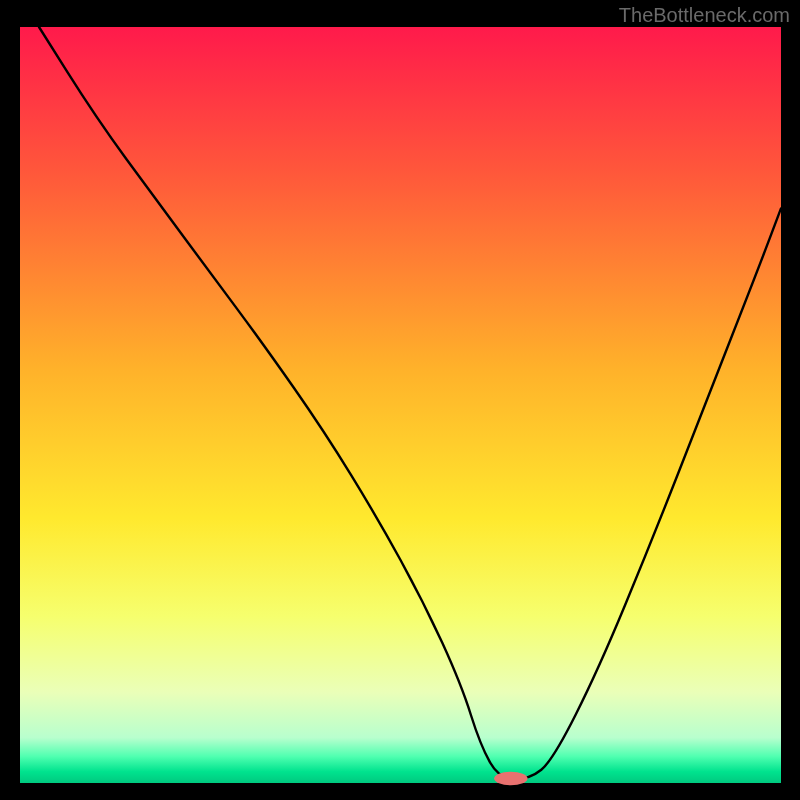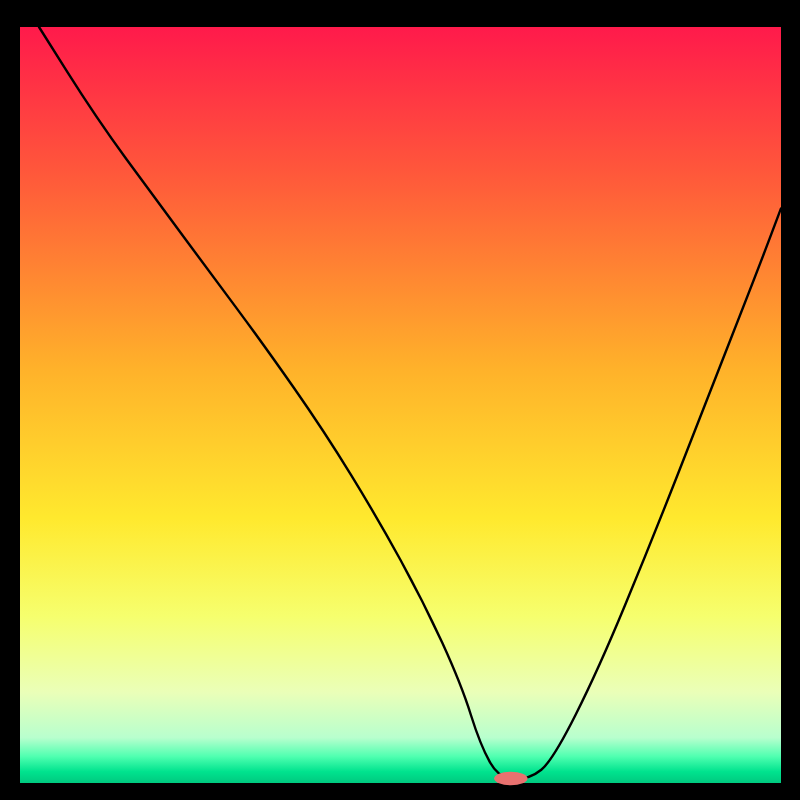--- a/index.html
+++ b/index.html
@@ -32,20 +32,21 @@
     position: absolute;
     top: 0;
     left: 0;
   }
 </style>
 </head>
 <body>
 
 <div class="frame">
 
+  <div class="watermark">TheBottleneck.com</div>
 
   <svg id="chart-svg" width="800" height="800">
     <defs>
       <linearGradient id="bg-grad" x1="0" y1="0" x2="0" y2="1">
           <stop offset="0.00%" stop-color="#ff1a4b"></stop>
           <stop offset="20.00%" stop-color="#ff5a3a"></stop>
           <stop offset="45.00%" stop-color="#ffb12a"></stop>
           <stop offset="65.00%" stop-color="#ffe92e"></stop>
           <stop offset="78.00%" stop-color="#f6ff6e"></stop>
           <stop offset="88.00%" stop-color="#eaffb8"></stop>

